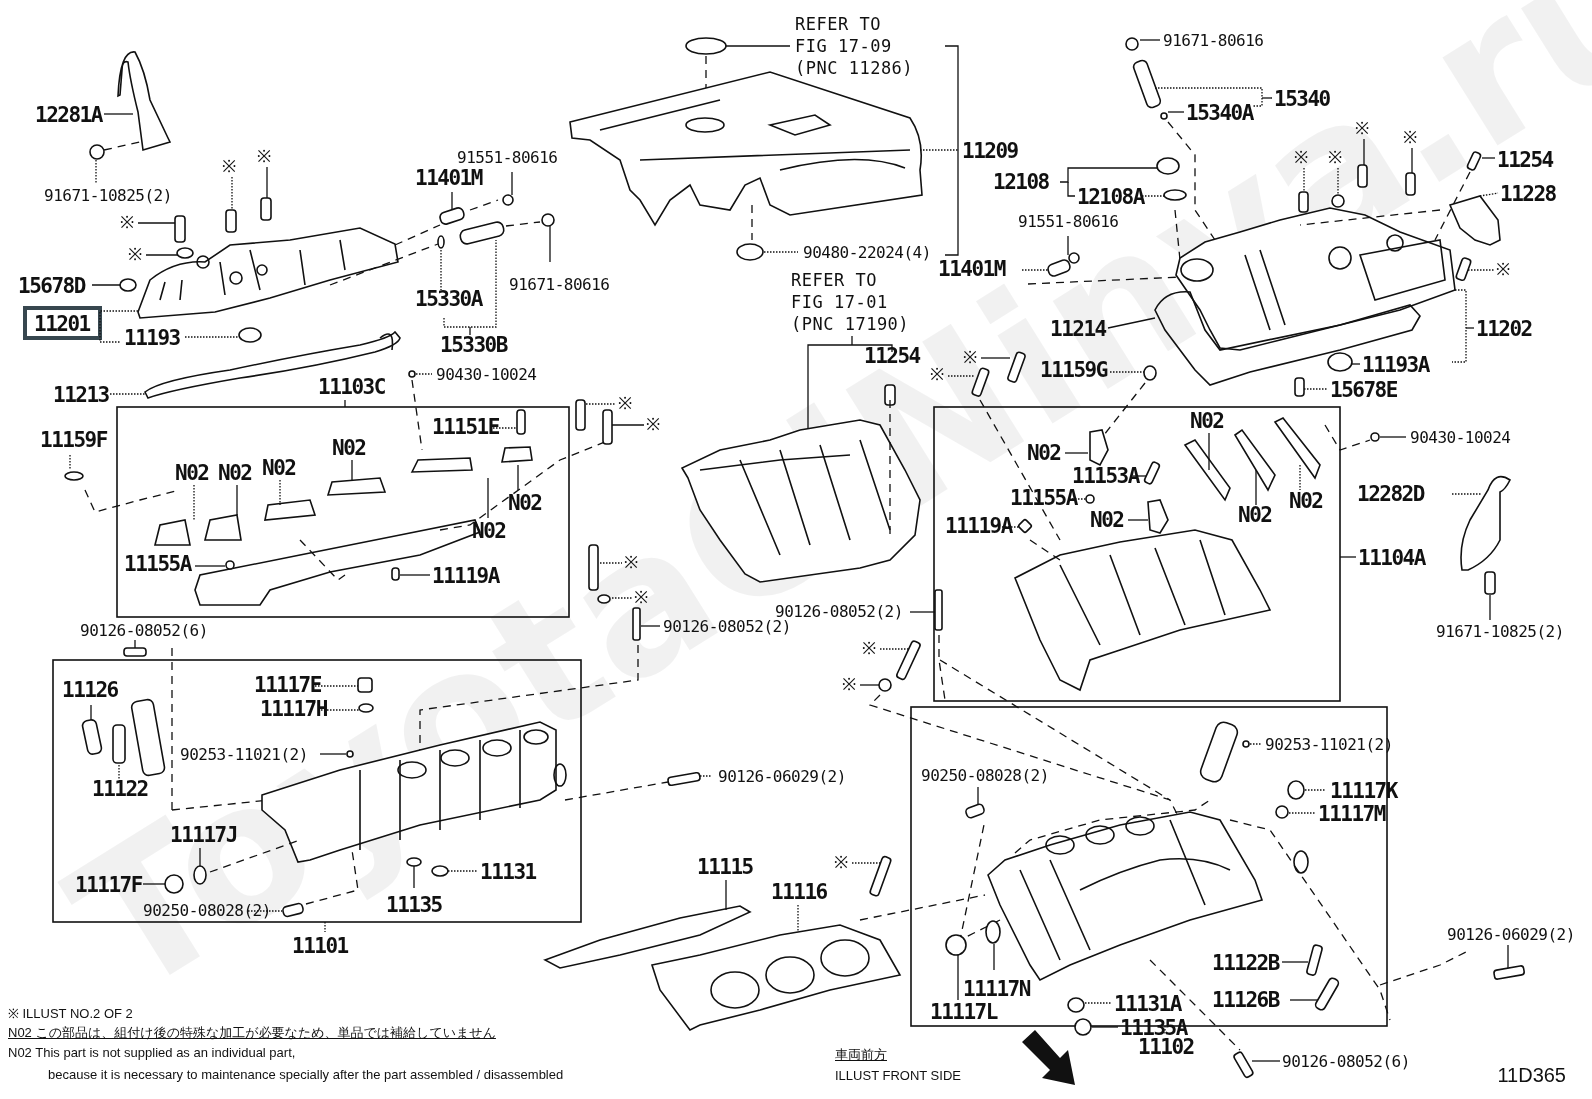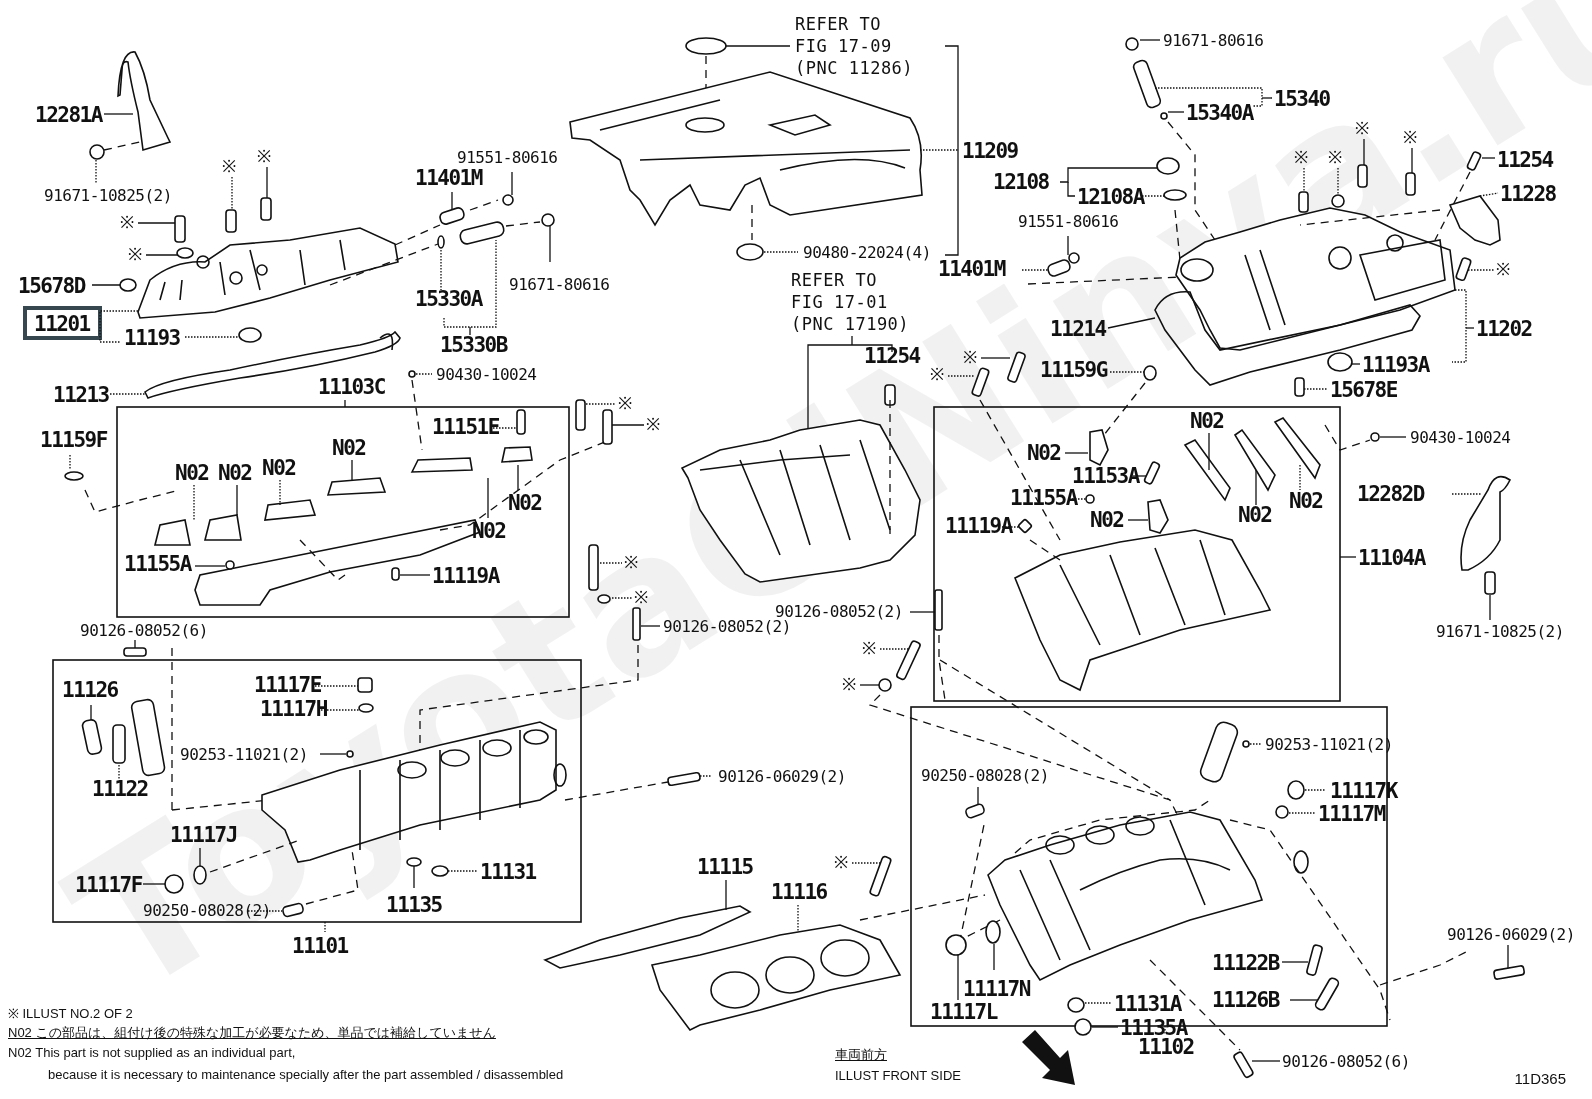--- a/index.html
+++ b/index.html
@@ -11,21 +11,21 @@
   .ref { font-family:"DejaVu Sans Mono", monospace; font-size:17px; fill:#111; letter-spacing:0.5px; }
   .part { fill:none; stroke:#111; stroke-width:1.6; }
   .partf { fill:#fff; stroke:#111; stroke-width:1.6; }
   .lead { stroke:#111; stroke-width:1.3; fill:none; }
   .dot { stroke:#111; stroke-width:1.3; stroke-dasharray:1.5 1.5; fill:none; }
   .dash { stroke:#111; stroke-width:1.3; stroke-dasharray:8 6; fill:none; }
   .grp { stroke:#111; stroke-width:1.6; fill:none; }
   .hl { stroke:#37474f; stroke-width:4; fill:#fff; }
   .wm { font-family:"DejaVu Sans", sans-serif; font-size:190px; fill:#000; opacity:0.05; font-weight:bold; }
   .note { position:absolute; font-family:"Liberation Sans", sans-serif; font-size:13px; color:#111; white-space:nowrap; }
-  .code { position:absolute; right:26px; bottom:12px; font-family:"Liberation Sans", sans-serif; font-size:15px; color:#111; }
+  .code { position:absolute; right:26px; bottom:12px; font-family:"Liberation Sans", sans-serif; font-size:20px; color:#111; }
 </style>
 </head>
 <body>
 
 <svg id="diagram" viewBox="0 0 1592 1099" xmlns="http://www.w3.org/2000/svg">
 
   <text class="wm" x="130" y="1000" transform="rotate(-32 130 1000)">ToyotaCiNinya.ru</text>
 
   <rect class="grp" x="117" y="407" width="452" height="210"></rect>
   <rect class="grp" x="53" y="660" width="528" height="262"></rect>

